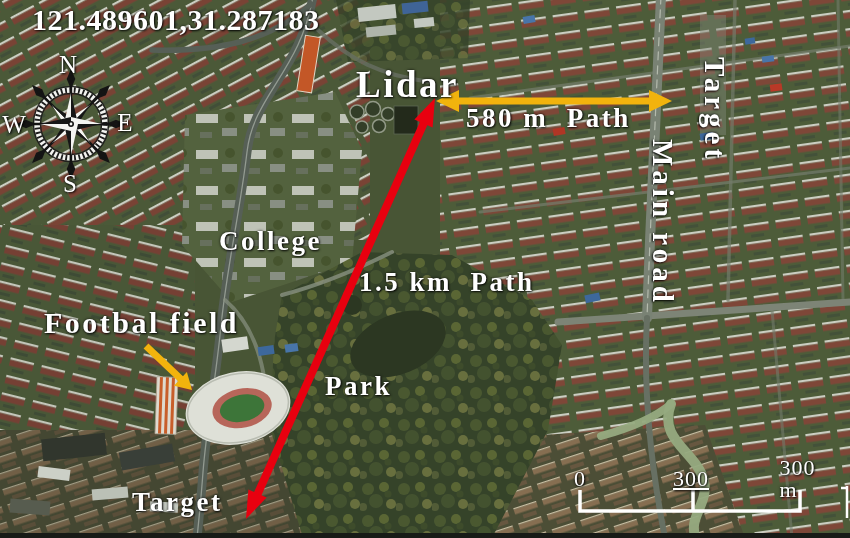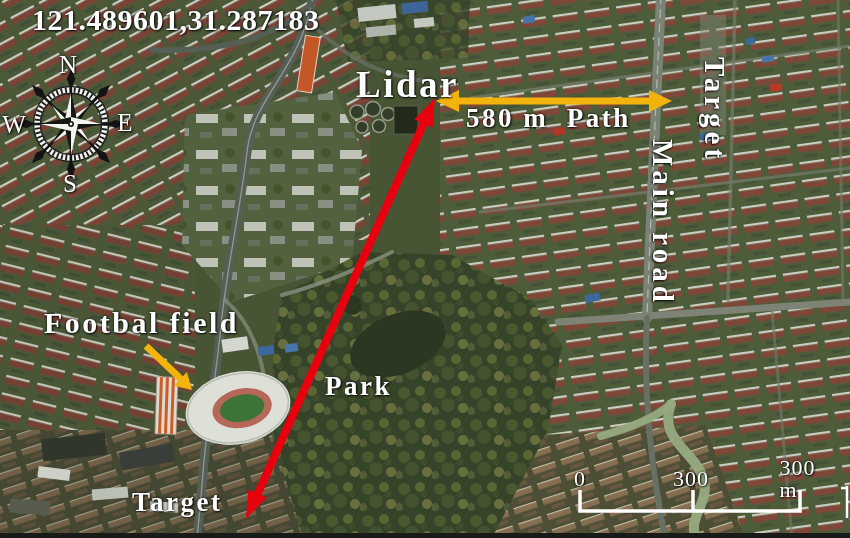--- a/index.html
+++ b/index.html
@@ -260,21 +260,23 @@
 
   <div class="compass-letter" style="left:68px;top:64px;">N</div>
   <div class="compass-letter" style="left:14px;top:124px;">W</div>
   <div class="compass-letter" style="left:125px;top:122px;">E</div>
   <div class="compass-letter" style="left:70px;top:183px;">S</div>
 
   <div class="map-label fs32" style="left:356px;top:66px;">Lidar</div>
   <div class="map-label fs31" style="left:466px;top:105px;">580 m  Path</div>
   <div class="map-label fs29 rot90" style="left:729px;top:57px;">Target</div>
   <div class="map-label fs29 rot90" style="left:677px;top:139px;">Main road</div>
+  <div class="map-label fs31" style="left:219px;top:228px;">College</div>
+  <div class="map-label fs31" style="left:359px;top:269px;">1.5 km  Path</div>
   <div class="map-label fs30" style="left:44px;top:308px;">Footbal field</div>
   <div class="map-label fs31" style="left:325px;top:373px;">Park</div>
   <div class="map-label fs31" style="left:132px;top:489px;">Target</div>
 
   <div class="scale-label" style="left:580px;top:479px;">0</div>
-  <div class="scale-label" style="left:691px;top:479px;">300</div>
+  <div class="scale-label" style="left:691px;top:479px;text-decoration:underline;">300</div>
   <div class="scale-label" style="left:803px;top:479px;">300 m</div>
 
 </div>
 
 </body></html>

